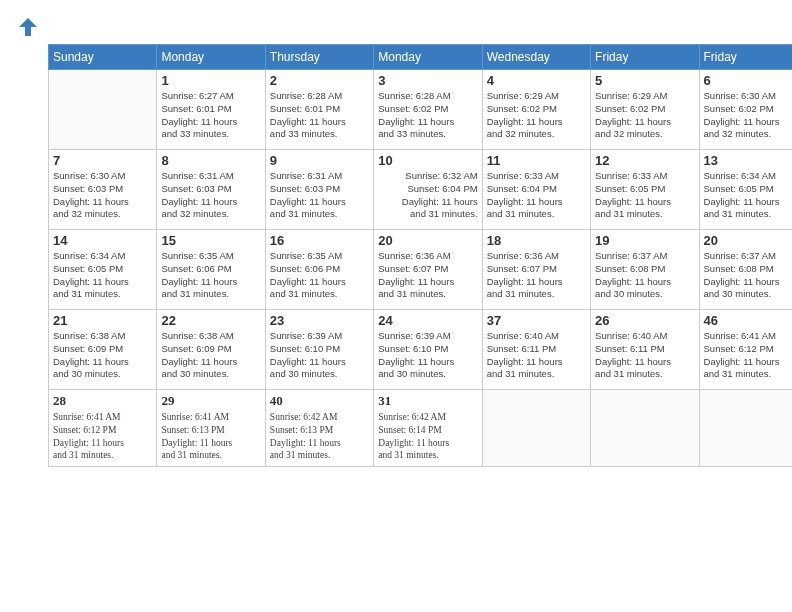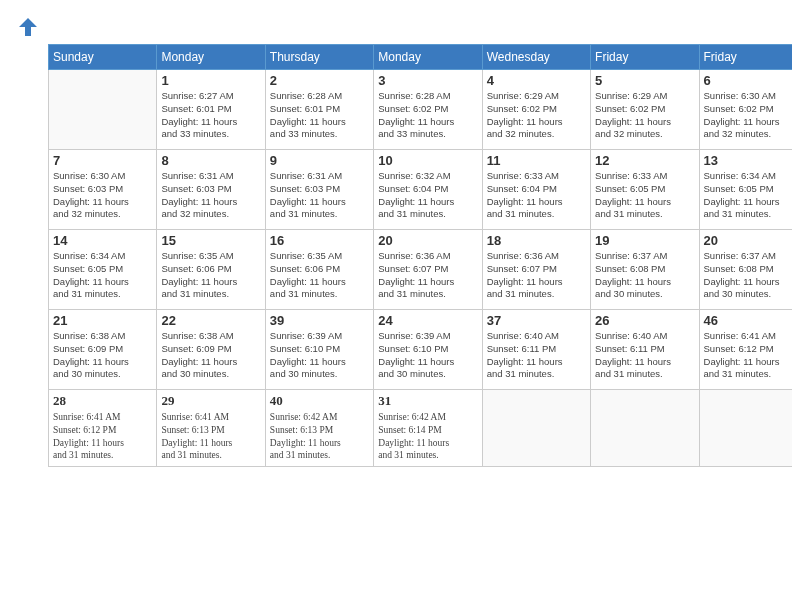--- a/index.html
+++ b/index.html
@@ -181,21 +181,21 @@
           </td>
           <td>
             <div class="day-num">9</div>
             <div class="day-info" style="white-space: pre-line;">Sunrise: 6:31 AM
 Sunset: 6:03 PM
 Daylight: 11 hours
 and 31 minutes.</div>
           </td>
           <td>
             <div class="day-num">10</div>
-            <div class="day-info" style="white-space: pre-line;">Sunrise: 6:32 AM
+            <div class="day-info" style="white-space: pre-line; text-align: right;">Sunrise: 6:32 AM
 Sunset: 6:04 PM
 Daylight: 11 hours
 and 31 minutes.</div>
           </td>
           <td>
             <div class="day-num">11</div>
             <div class="day-info" style="white-space: pre-line;">Sunrise: 6:33 AM
 Sunset: 6:04 PM
 Daylight: 11 hours
 and 31 minutes.</div>
@@ -275,21 +275,21 @@
 and 30 minutes.</div>
           </td>
           <td>
             <div class="day-num">22</div>
             <div class="day-info" style="white-space: pre-line;">Sunrise: 6:38 AM
 Sunset: 6:09 PM
 Daylight: 11 hours
 and 30 minutes.</div>
           </td>
           <td>
-            <div class="day-num">39</div>
+            <div class="day-num">23</div>
             <div class="day-info" style="white-space: pre-line;">Sunrise: 6:39 AM
 Sunset: 6:10 PM
 Daylight: 11 hours
 and 30 minutes.</div>
           </td>
           <td>
             <div class="day-num">24</div>
             <div class="day-info" style="white-space: pre-line;">Sunrise: 6:39 AM
 Sunset: 6:10 PM
 Daylight: 11 hours

